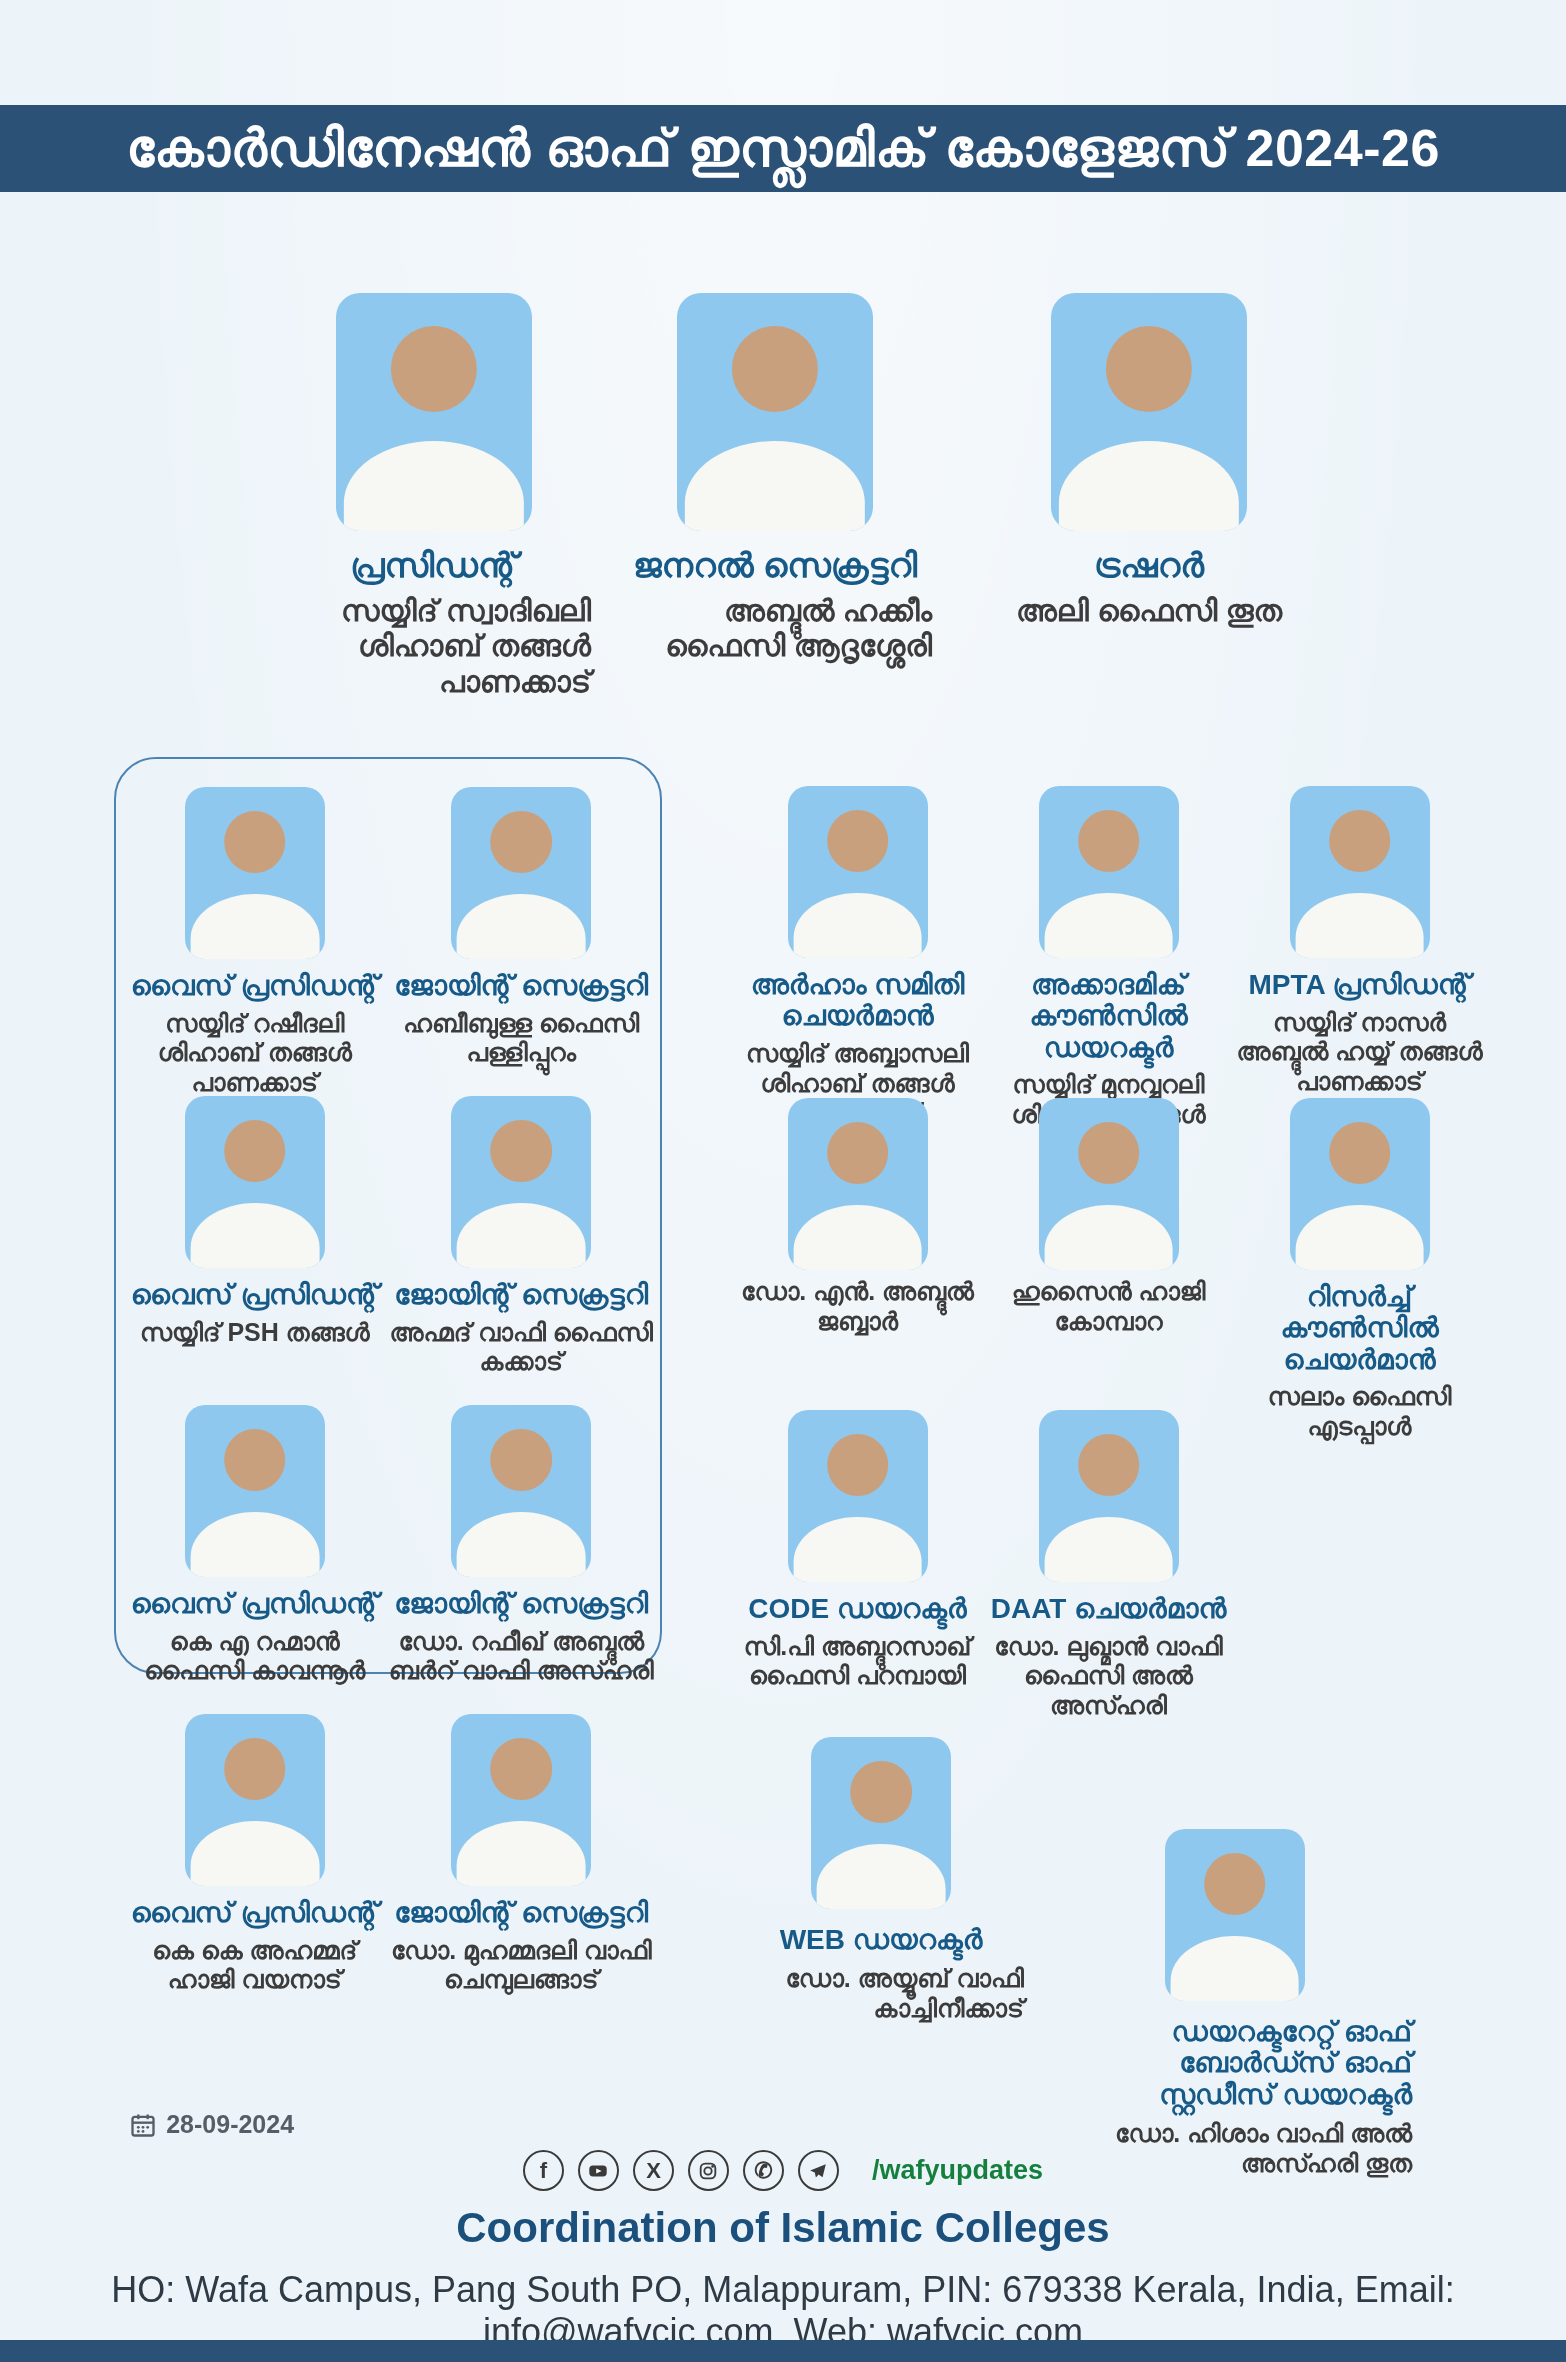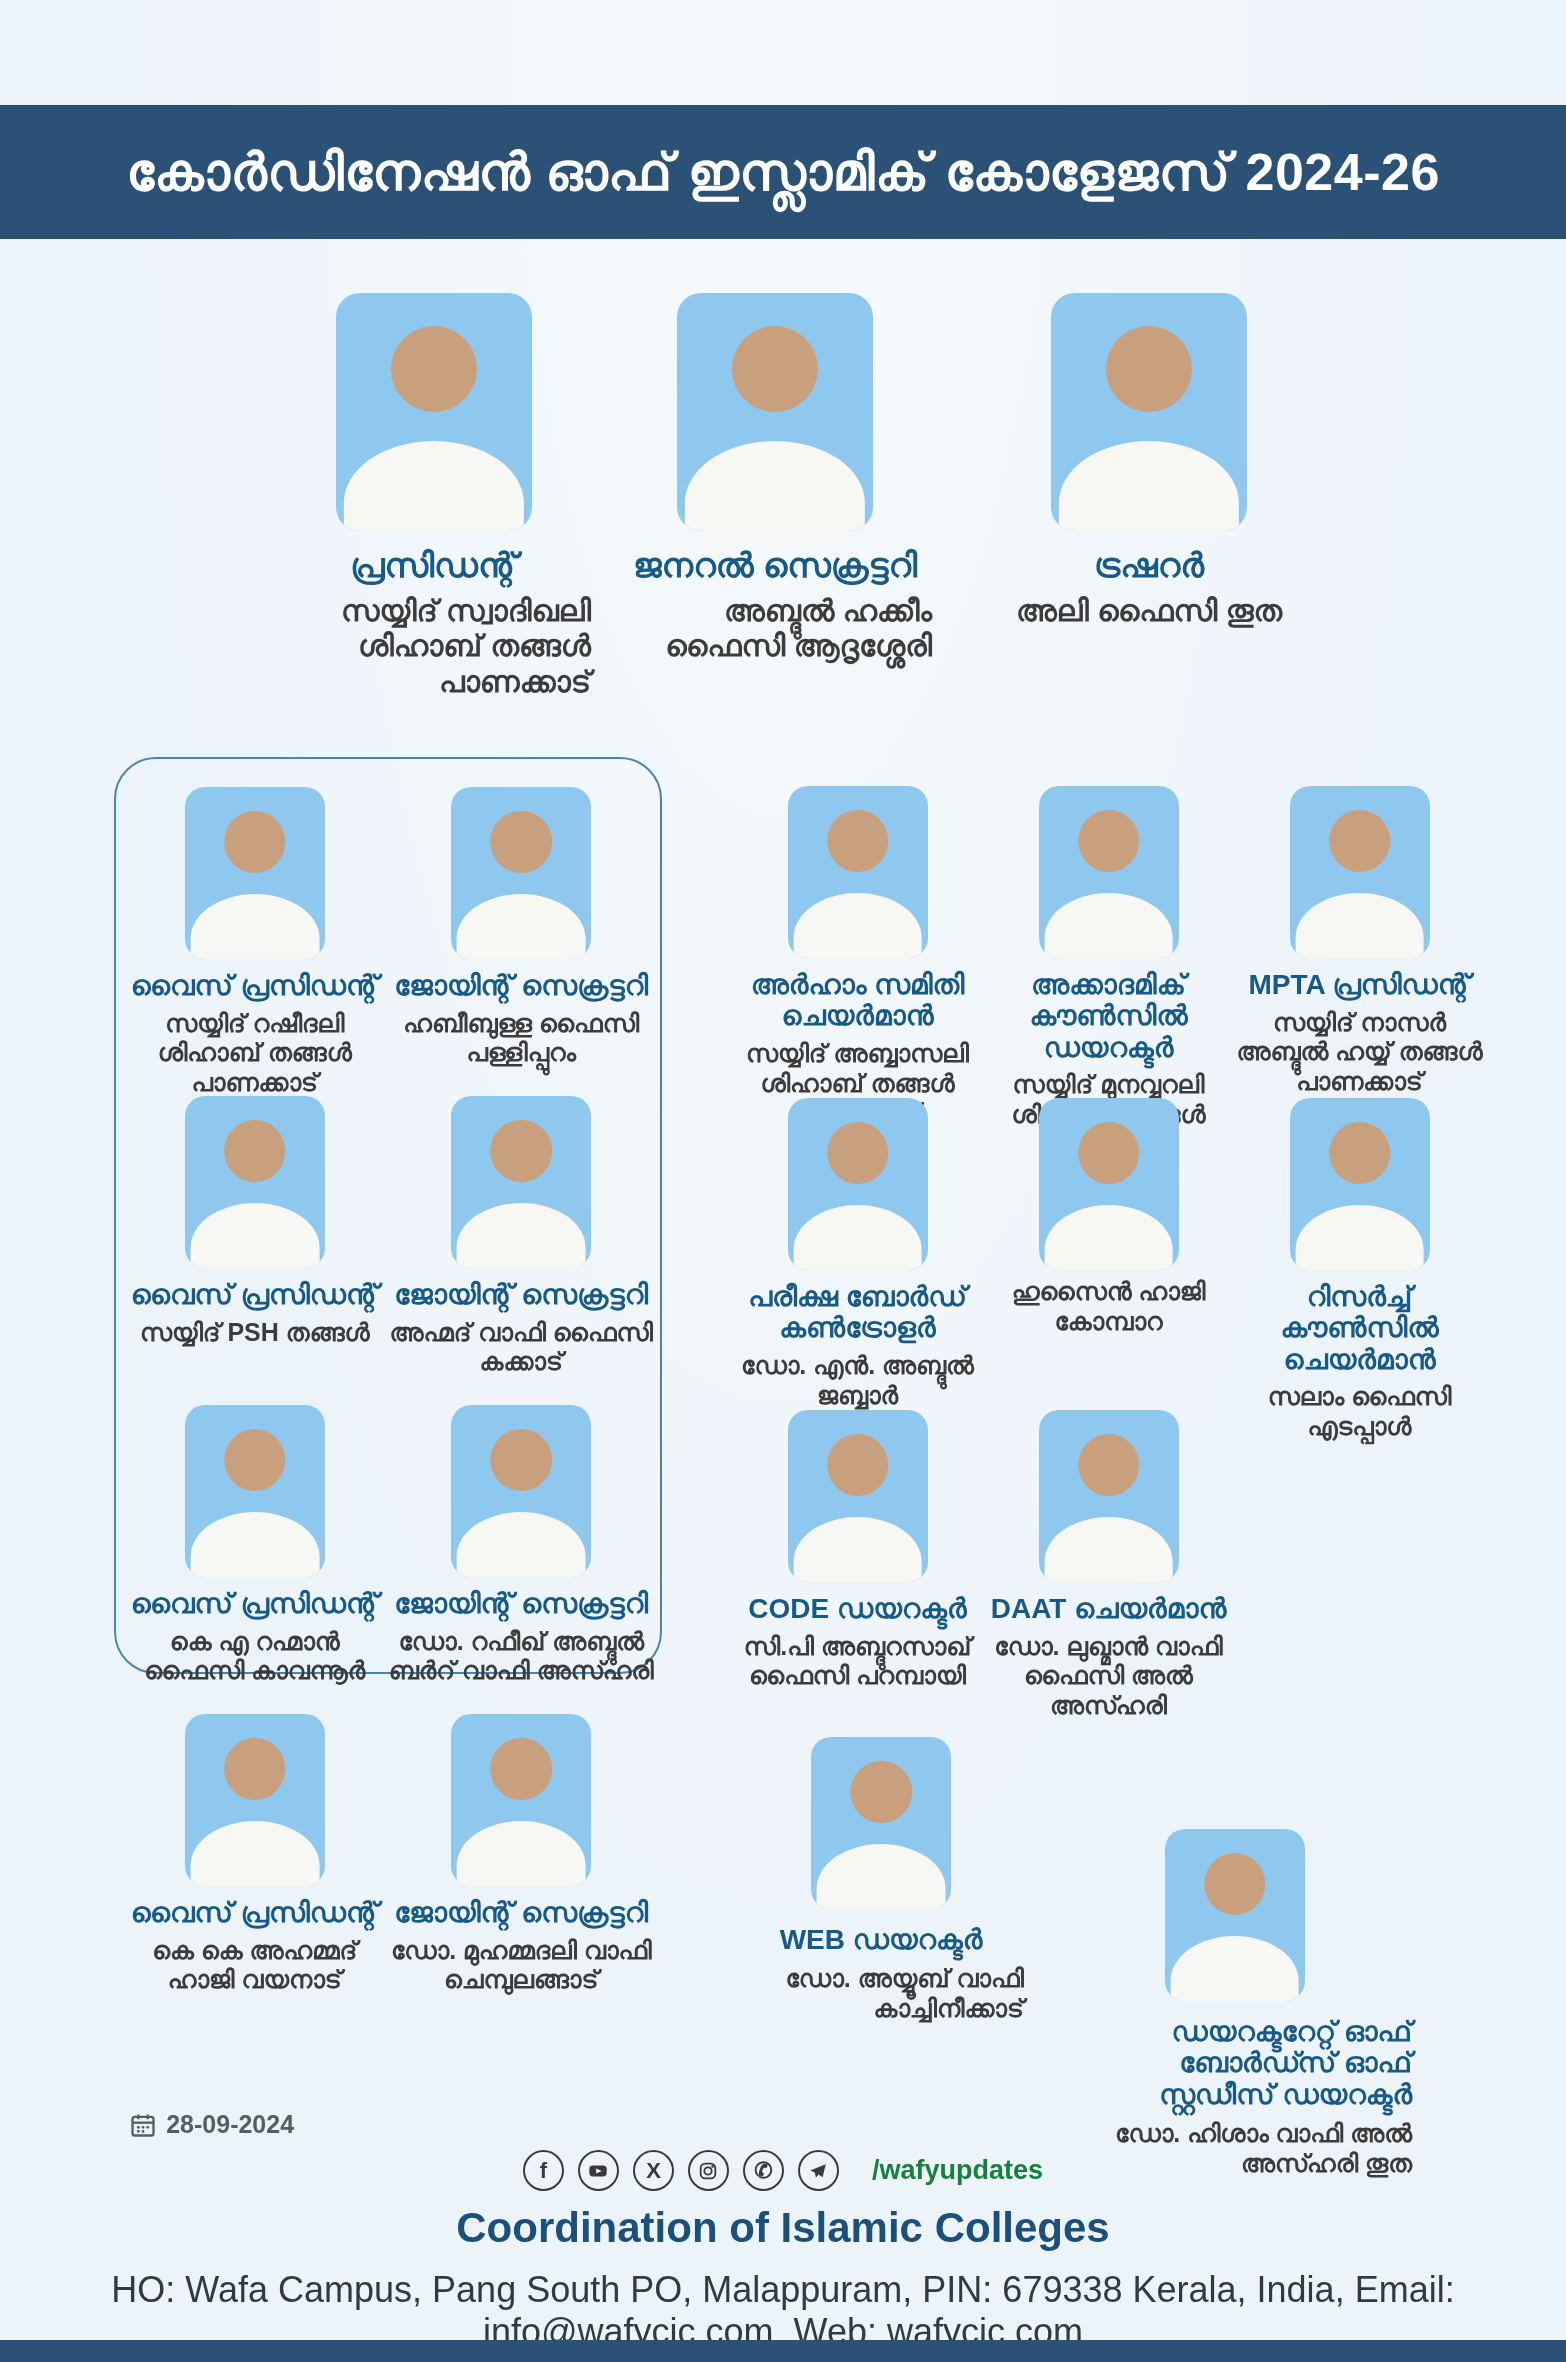--- a/index.html
+++ b/index.html
@@ -1,21 +1,21 @@
 <!DOCTYPE html>
 <html style="font-size:14.8px"><head>
 <meta charset="utf-8">
 <style>
   html,body{margin:0;padding:0;}
   body{font-family:"Liberation Sans",sans-serif;background:#dfe9f0;}
   .page{position:relative;width:1566px;height:2363px;margin:0 auto;background:#edf4f9;overflow:hidden;}
   .page::after{content:"";position:absolute;inset:0;pointer-events:none;
     background:radial-gradient(ellipse at 50% 0%,rgba(255,255,255,.55),rgba(255,255,255,0) 60%);}
   
-  .header-bar{position:absolute;left:0;top:105px;width:100%;height:134px;background:#2b5176;
+  .header-bar{position:absolute;left:0;top:105px;width:100%;height:87px;background:#2b5176;
     display:flex;align-items:center;justify-content:center;z-index:2;text-align:right;}
   .header-bar .title{color:#ffffff;font-size:52px;font-weight:bold;letter-spacing:0.5px;white-space:nowrap;}
   
   .card{position:absolute;display:flex;flex-direction:column;align-items:center;text-align:right;z-index:2;}
   .photo{background:#8fc8ef;border-radius:20px;position:relative;overflow:hidden;flex:none;}
   .photo::before{content:"";position:absolute;top:14%;left:50%;transform:translateX(-50%);
     width:44%;height:36%;border-radius:50%;background:#c9a07d;}
   .photo::after{content:"";position:absolute;bottom:-14%;left:50%;transform:translateX(-50%);
     width:92%;height:52%;border-radius:50% 50% 0 0;background:#f7f7f3;}
   .role{color:#175a87;font-weight:bold;line-height:1.12;margin-top:14.8px;white-space:pre-line;}
@@ -136,21 +136,20 @@
       <div class="role">അക്കാദമിക് കൗൺസിൽ ഡയറക്ടർ</div>
       <div class="pname">സയ്യിദ് മുനവ്വറലി ശിഹാബ് തങ്ങൾ പാണക്കാട്</div>
     </div>
     <div class="cell">
       <div class="photo"></div>
       <div class="role">MPTA പ്രസിഡന്റ്</div>
       <div class="pname">സയ്യിദ് നാസർ അബ്ദുൽ ഹയ്യ് തങ്ങൾ പാണക്കാട്</div>
     </div>
     <div class="cell">
       <div class="photo"></div>
-      <div class="role">പരീക്ഷ ബോർഡ് കൺട്രോളർ</div>
       <div class="pname">ഡോ. എൻ. അബ്ദുൽ ജബ്ബാർ</div>
     </div>
     <div class="cell">
       <div class="photo"></div>
       <div class="pname">ഹുസൈൻ ഹാജി കോമ്പാറ</div>
     </div>
     <div class="cell">
       <div class="photo"></div>
       <div class="role">റിസർച്ച് കൗൺസിൽ ചെയർമാൻ</div>
       <div class="pname">സലാം ഫൈസി എടപ്പാൾ</div>

